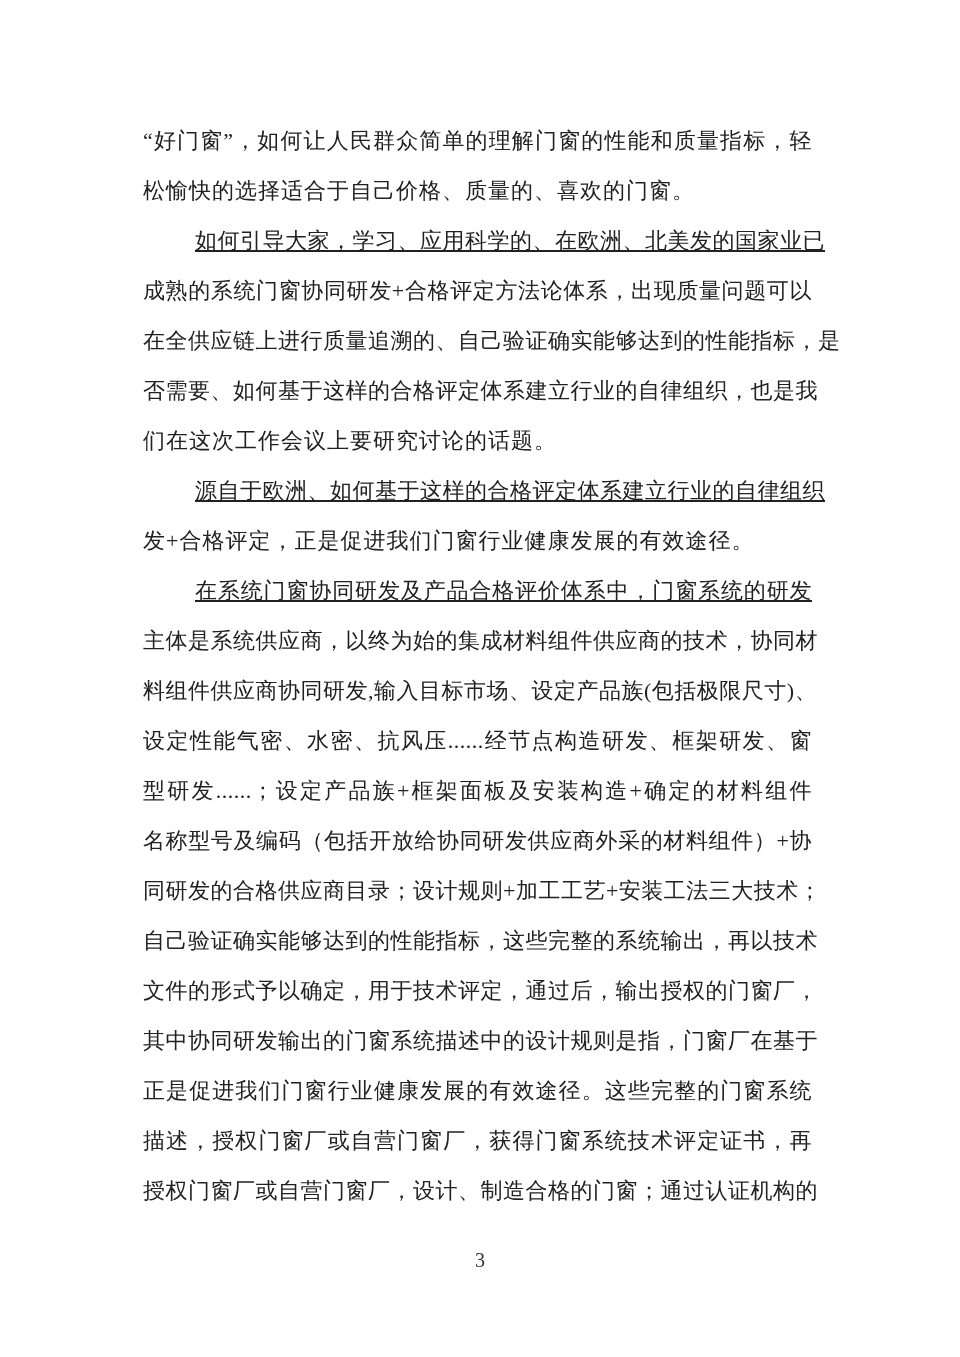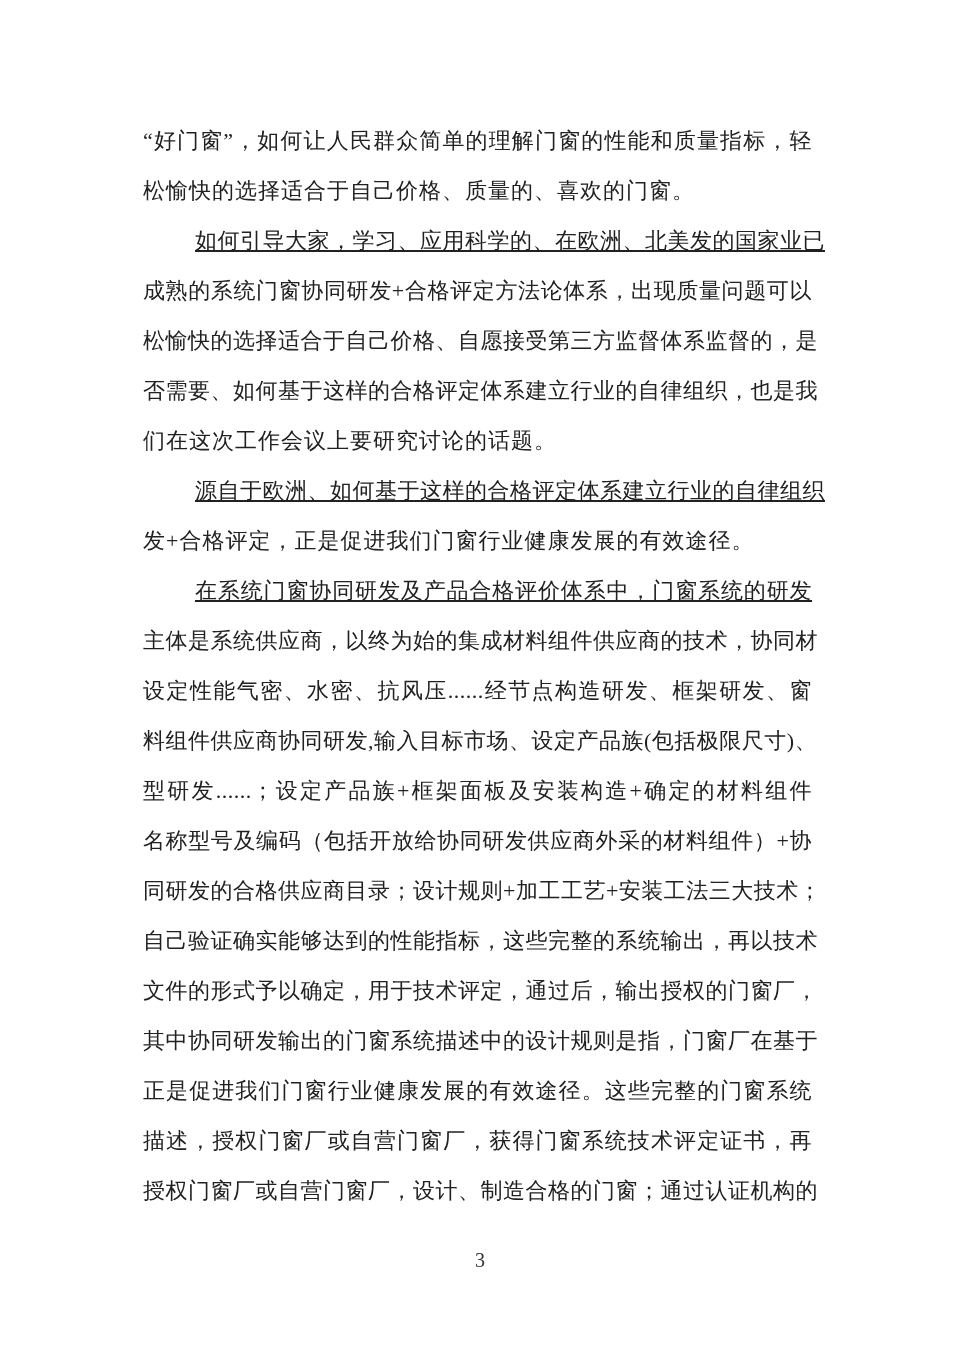--- a/index.html
+++ b/index.html
@@ -59,29 +59,29 @@
 </style>
 </head>
 <body>
 
 <div class="page">
   <div class="text-block">
     <div class="line">“好门窗”，如何让人民群众简单的理解门窗的性能和质量指标，轻</div>
     <div class="line para-end">松愉快的选择适合于自己价格、质量的、喜欢的门窗。</div>
     <div class="line indent">如何引导大家，学习、应用科学的、在欧洲、北美发的国家业已</div>
     <div class="line">成熟的系统门窗协同研发+合格评定方法论体系，出现质量问题可以</div>
-    <div class="line">松愉快的选择适合于自己价格、自愿接受第三方监督体系监督的，是</div>
+    <div class="line">在全供应链上进行质量追溯的、自己验证确实能够达到的性能指标，是</div>
     <div class="line">否需要、如何基于这样的合格评定体系建立行业的自律组织，也是我</div>
     <div class="line para-end">们在这次工作会议上要研究讨论的话题。</div>
     <div class="line indent">源自于欧洲、如何基于这样的合格评定体系建立行业的自律组织</div>
     <div class="line para-end">发+合格评定，正是促进我们门窗行业健康发展的有效途径。</div>
     <div class="line indent">在系统门窗协同研发及产品合格评价体系中，门窗系统的研发</div>
     <div class="line">主体是系统供应商，以终为始的集成材料组件供应商的技术，协同材</div>
+    <div class="line">料组件供应商协同研发,输入目标市场、设定产品族(包括极限尺寸)、</div>
     <div class="line">设定性能气密、水密、抗风压......经节点构造研发、框架研发、窗</div>
-    <div class="line">料组件供应商协同研发,输入目标市场、设定产品族(包括极限尺寸)、</div>
     <div class="line">型研发......；设定产品族+框架面板及安装构造+确定的材料组件</div>
     <div class="line">名称型号及编码（包括开放给协同研发供应商外采的材料组件）+协</div>
     <div class="line">同研发的合格供应商目录；设计规则+加工工艺+安装工法三大技术；</div>
     <div class="line">自己验证确实能够达到的性能指标，这些完整的系统输出，再以技术</div>
     <div class="line">文件的形式予以确定，用于技术评定，通过后，输出授权的门窗厂，</div>
     <div class="line">其中协同研发输出的门窗系统描述中的设计规则是指，门窗厂在基于</div>
     <div class="line">正是促进我们门窗行业健康发展的有效途径。这些完整的门窗系统</div>
     <div class="line">描述，授权门窗厂或自营门窗厂，获得门窗系统技术评定证书，再</div>
     <div class="line">授权门窗厂或自营门窗厂，设计、制造合格的门窗；通过认证机构的</div>
   </div>

